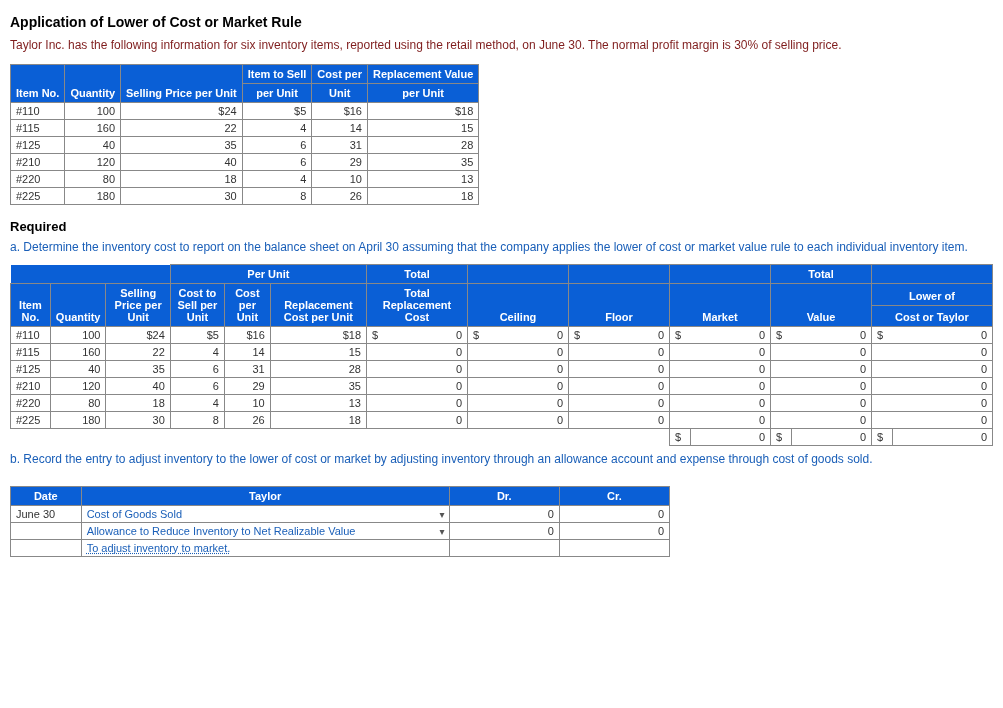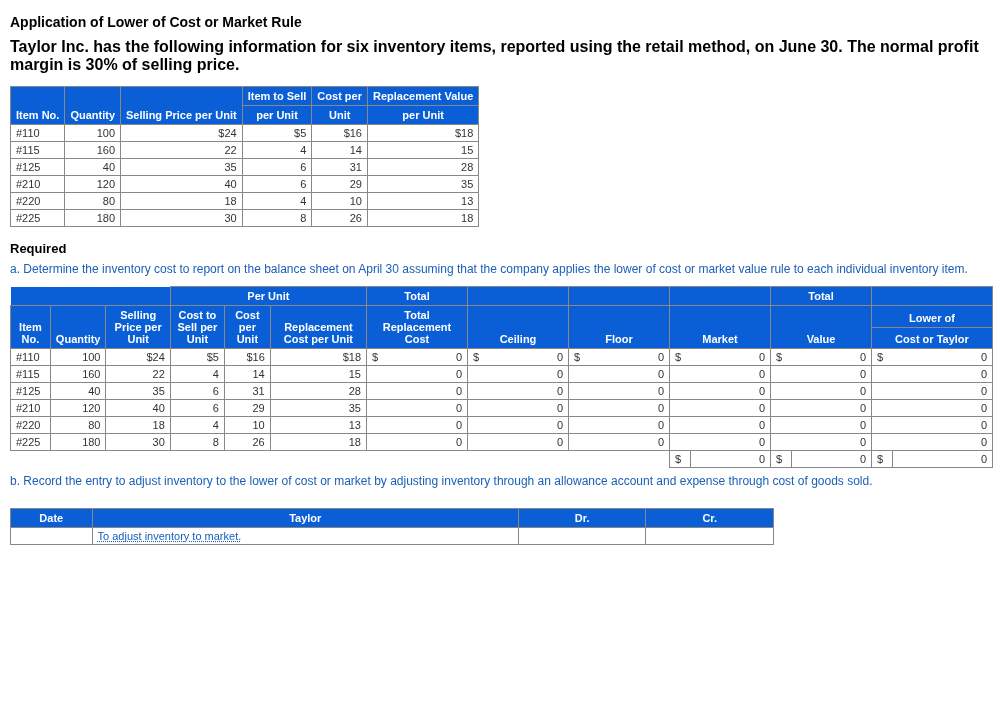--- a/index.html
+++ b/index.html
@@ -9,24 +9,23 @@
     margin: 10px;
     background: #fff;
   }
   h1 {
     font-size: 14px;
     font-weight: bold;
     margin: 4px 0 8px 0;
     color: #000;
   }
   .intro-text, .req-text {
-    color: #000000;
+    color: #7f1d1d;
     margin: 8px 0 12px 0;
-    font-size: 16px;
-    font-weight: bold;
+    font-size: 12px;
   }
   .section-label {
     font-weight: bold;
     color: #000;
     margin: 14px 0 6px 0;
     font-size: 13px;
   }
   .prompt-text {
     color: #1a5fb8;
     margin: 6px 0 10px 0;
@@ -295,30 +294,42 @@
       <td class="left">$</td>
       <td>0</td>
       <td class="left">$</td>
       <td>0</td>
     </tr>
   </tbody>
 </table>
 
 <div class="prompt-text">b. Record the entry to adjust inventory to the lower of cost or market by adjusting inventory through an allowance account and expense through cost of goods sold.</div>
 
-<table style="width:764px;margin-top:20px;">
+<table style="width:660px;margin-top:20px;">
   <thead>
     <tr>
       <th style="width:60px">Date</th>
       <th style="width:360px">Taylor</th>
       <th style="width:100px">Dr.</th>
       <th style="width:100px">Cr.</th>
     </tr>
   </thead>
   <tbody id="t3body">
+      <tr>
+        <td class="left">June 30</td>
+        <td class="left select-cell"><span style="color:#1a5fb8">Cost of Goods Sold</span><span class="chev">▾</span></td>
+        <td>0</td>
+        <td>0</td>
+      </tr>
+      <tr>
+        <td class="left"></td>
+        <td class="left select-cell"><span style="color:#1a5fb8">Allowance to Reduce Inventory to Net Realizable Value</span><span class="chev">▾</span></td>
+        <td>0</td>
+        <td>0</td>
+      </tr>
     </tbody>
   <tbody>
      <tr>
        <td></td>
        <td class="left"><span class="dotted">To adjust inventory to market.</span></td>
        <td></td>
        <td></td>
      </tr>
   </tbody>
 </table>

